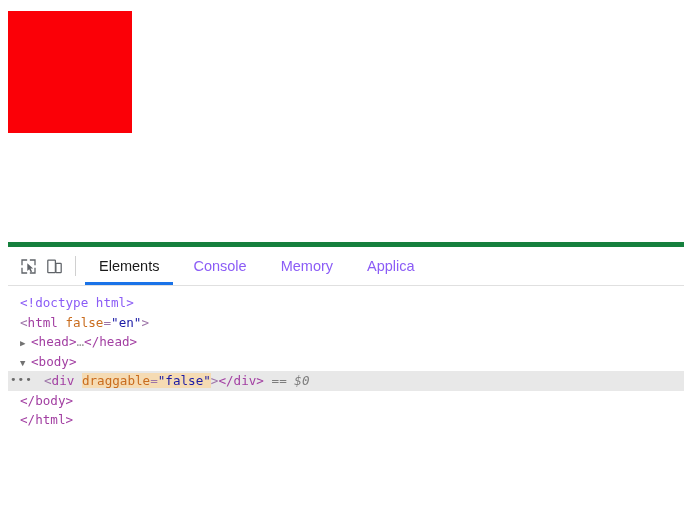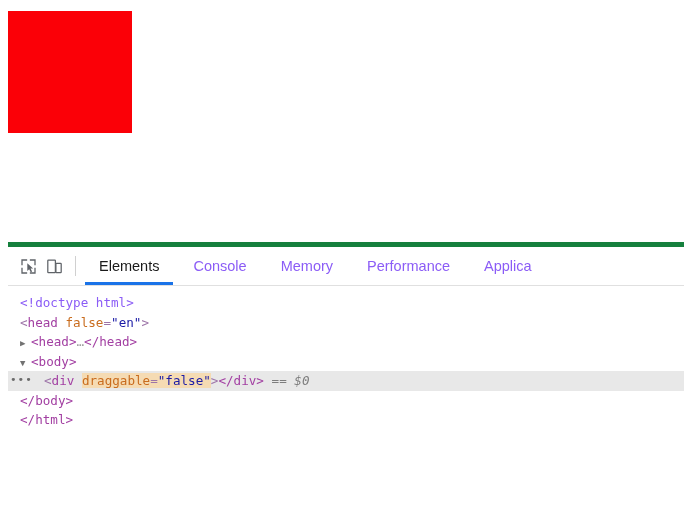--- a/index.html
+++ b/index.html
@@ -194,36 +194,33 @@
       <div class="tab active">
         <span>Elements</span>
       </div>
       <div class="tab">
         <span>Console</span>
       </div>
       <div class="tab">
         <span>Memory</span>
       </div>
       <div class="tab">
-        <span>Performance</span>
-      </div>
-      <div class="tab">
         <span>Applica</span>
       </div>
     </div>
   </div>
 
   <div id="dom-tree">
 
     <div class="dom-row">
       <span class="tok-doctype">&lt;!doctype html&gt;</span>
     </div>
 
     <div class="dom-row">
-      <span class="tok-punct">&lt;</span><span class="tok-tag">head</span><span class="tok-punct"> </span><span class="tok-attr">false</span><span class="tok-punct">=</span><span class="tok-value">"en"</span><span class="tok-punct">&gt;</span>
+      <span class="tok-punct">&lt;</span><span class="tok-tag">html</span><span class="tok-punct"> </span><span class="tok-attr">false</span><span class="tok-punct">=</span><span class="tok-value">"en"</span><span class="tok-punct">&gt;</span>
     </div>
 
     <div class="dom-row indent-1">
       <span class="twisty">▶</span><span class="tok-tag">&lt;head&gt;</span><span class="tok-collapse">…</span><span class="tok-tag">&lt;/head&gt;</span>
     </div>
 
     <div class="dom-row indent-1">
       <span class="twisty">▼</span><span class="tok-tag">&lt;body&gt;</span>
     </div>
 

